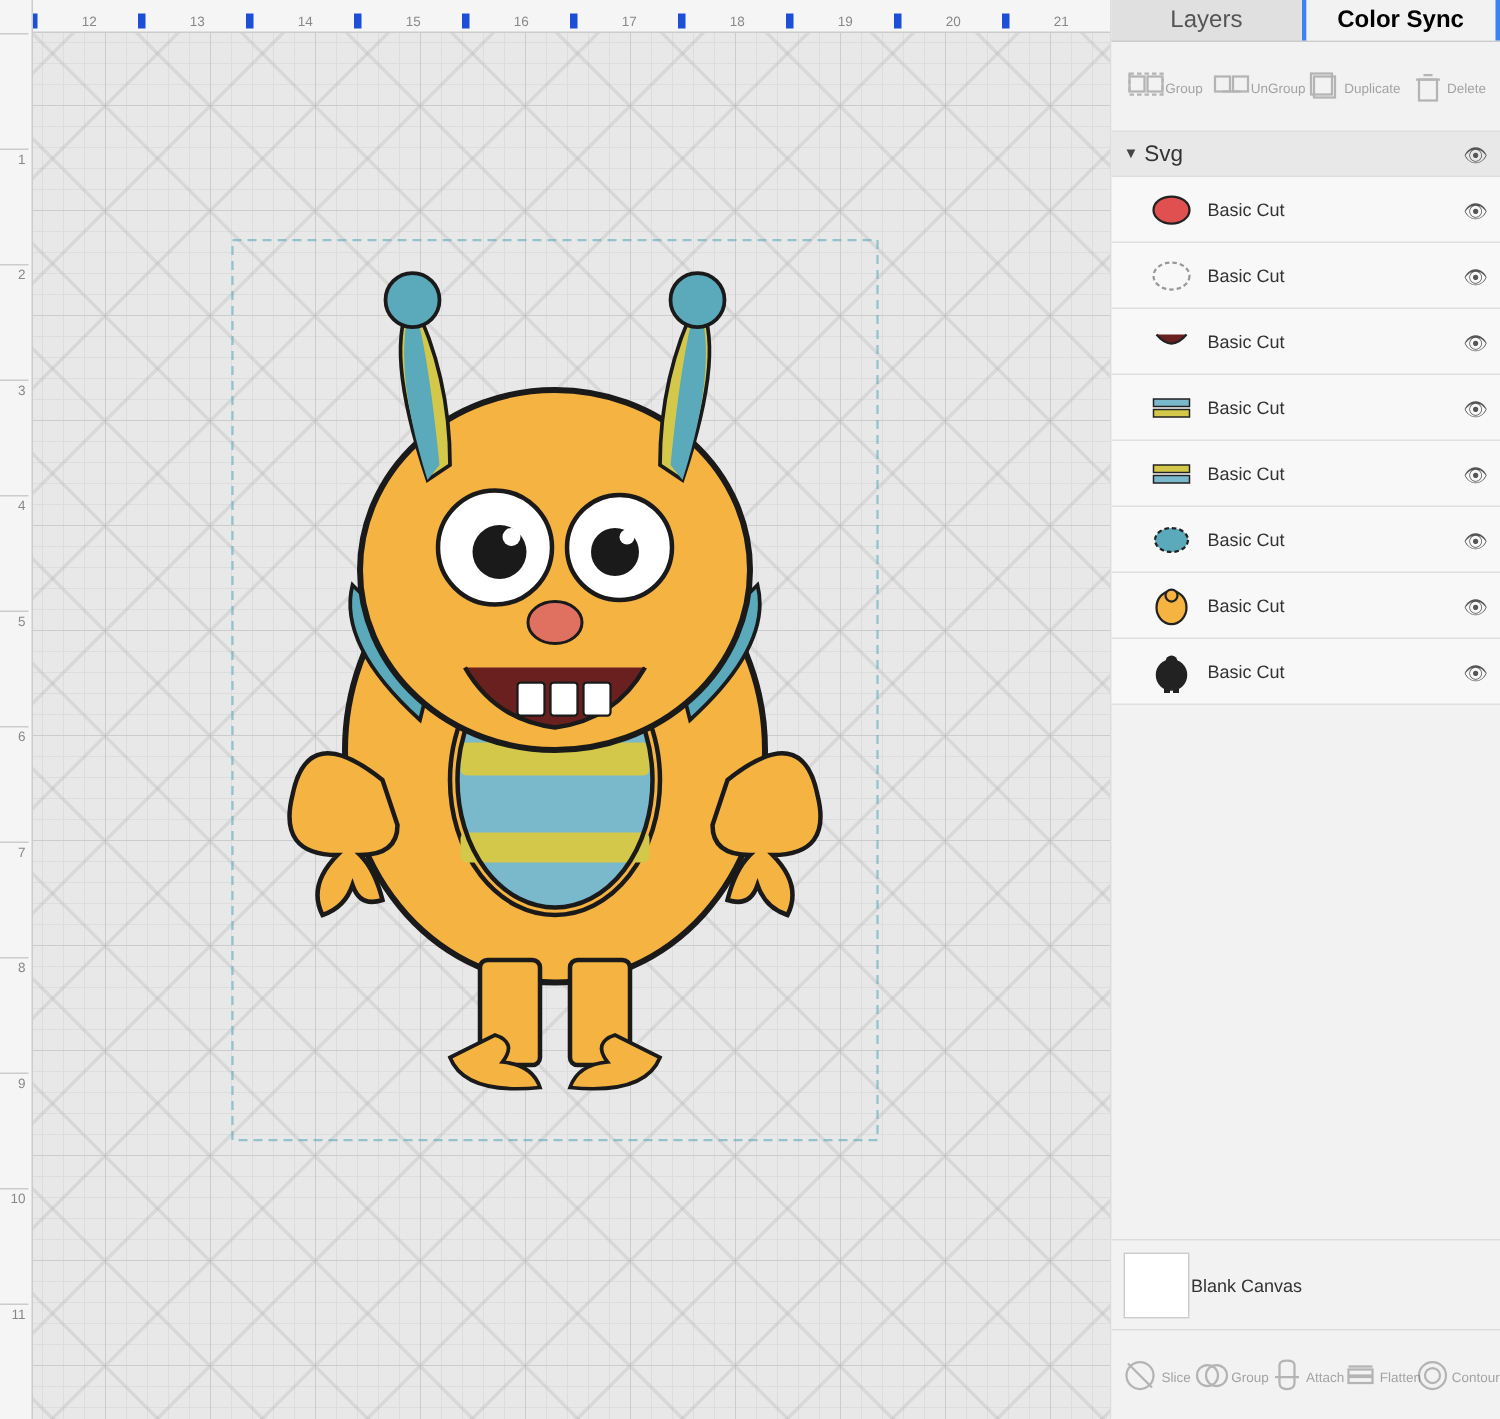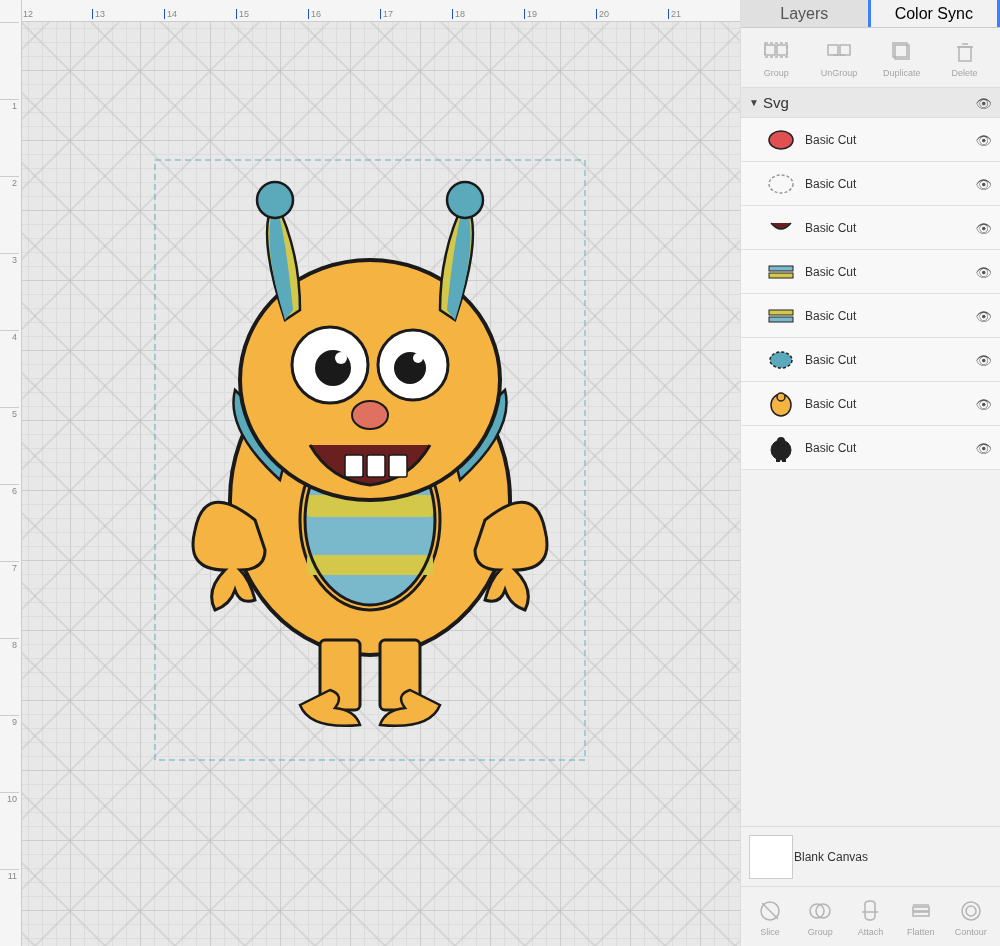--- a/index.html
+++ b/index.html
@@ -49,23 +49,24 @@
       align-items: flex-end;
       padding-bottom: 2px;
     }
     .ruler-top-inner {
       display: flex;
       width: 100%;
       padding-left: 20px;
     }
     .ruler-mark {
       flex: 1;
+      text-align: center;
       font-size: 9px;
       color: #888;
-      border-left: 1px solid #1d4ed8;
+      border-left: 5px solid #1d4ed8;
       padding-left: 2px;
     }
 
     
     .ruler-left {
       position: absolute;
       top: 0; left: 0;
       width: 22px;
       height: 100%;
       background: #f5f5f5;
@@ -129,36 +130,36 @@
       align-items: center;
       justify-content: center;
       font-size: 16px;
       color: #555;
       cursor: pointer;
       border-right: 3px solid #3b82f6;
     }
     .tab.active {
       background: #f2f2f2;
       color: #000;
-      font-weight: normal;
+      font-weight: bold;
     }
 
     
     .toolbar-row {
       display: flex;
       height: 60px;
       background: #f2f2f2;
       border-bottom: 1px solid #ddd;
       align-items: center;
       justify-content: space-around;
       padding: 0 4px;
     }
     .toolbar-btn {
       display: flex;
-      flex-direction: column;
+      flex-direction: row;
       align-items: center;
       justify-content: center;
       width: 50px;
       cursor: pointer;
       opacity: 0.5;
     }
     .toolbar-btn-icon {
       width: 28px;
       height: 28px;
       display: flex;

